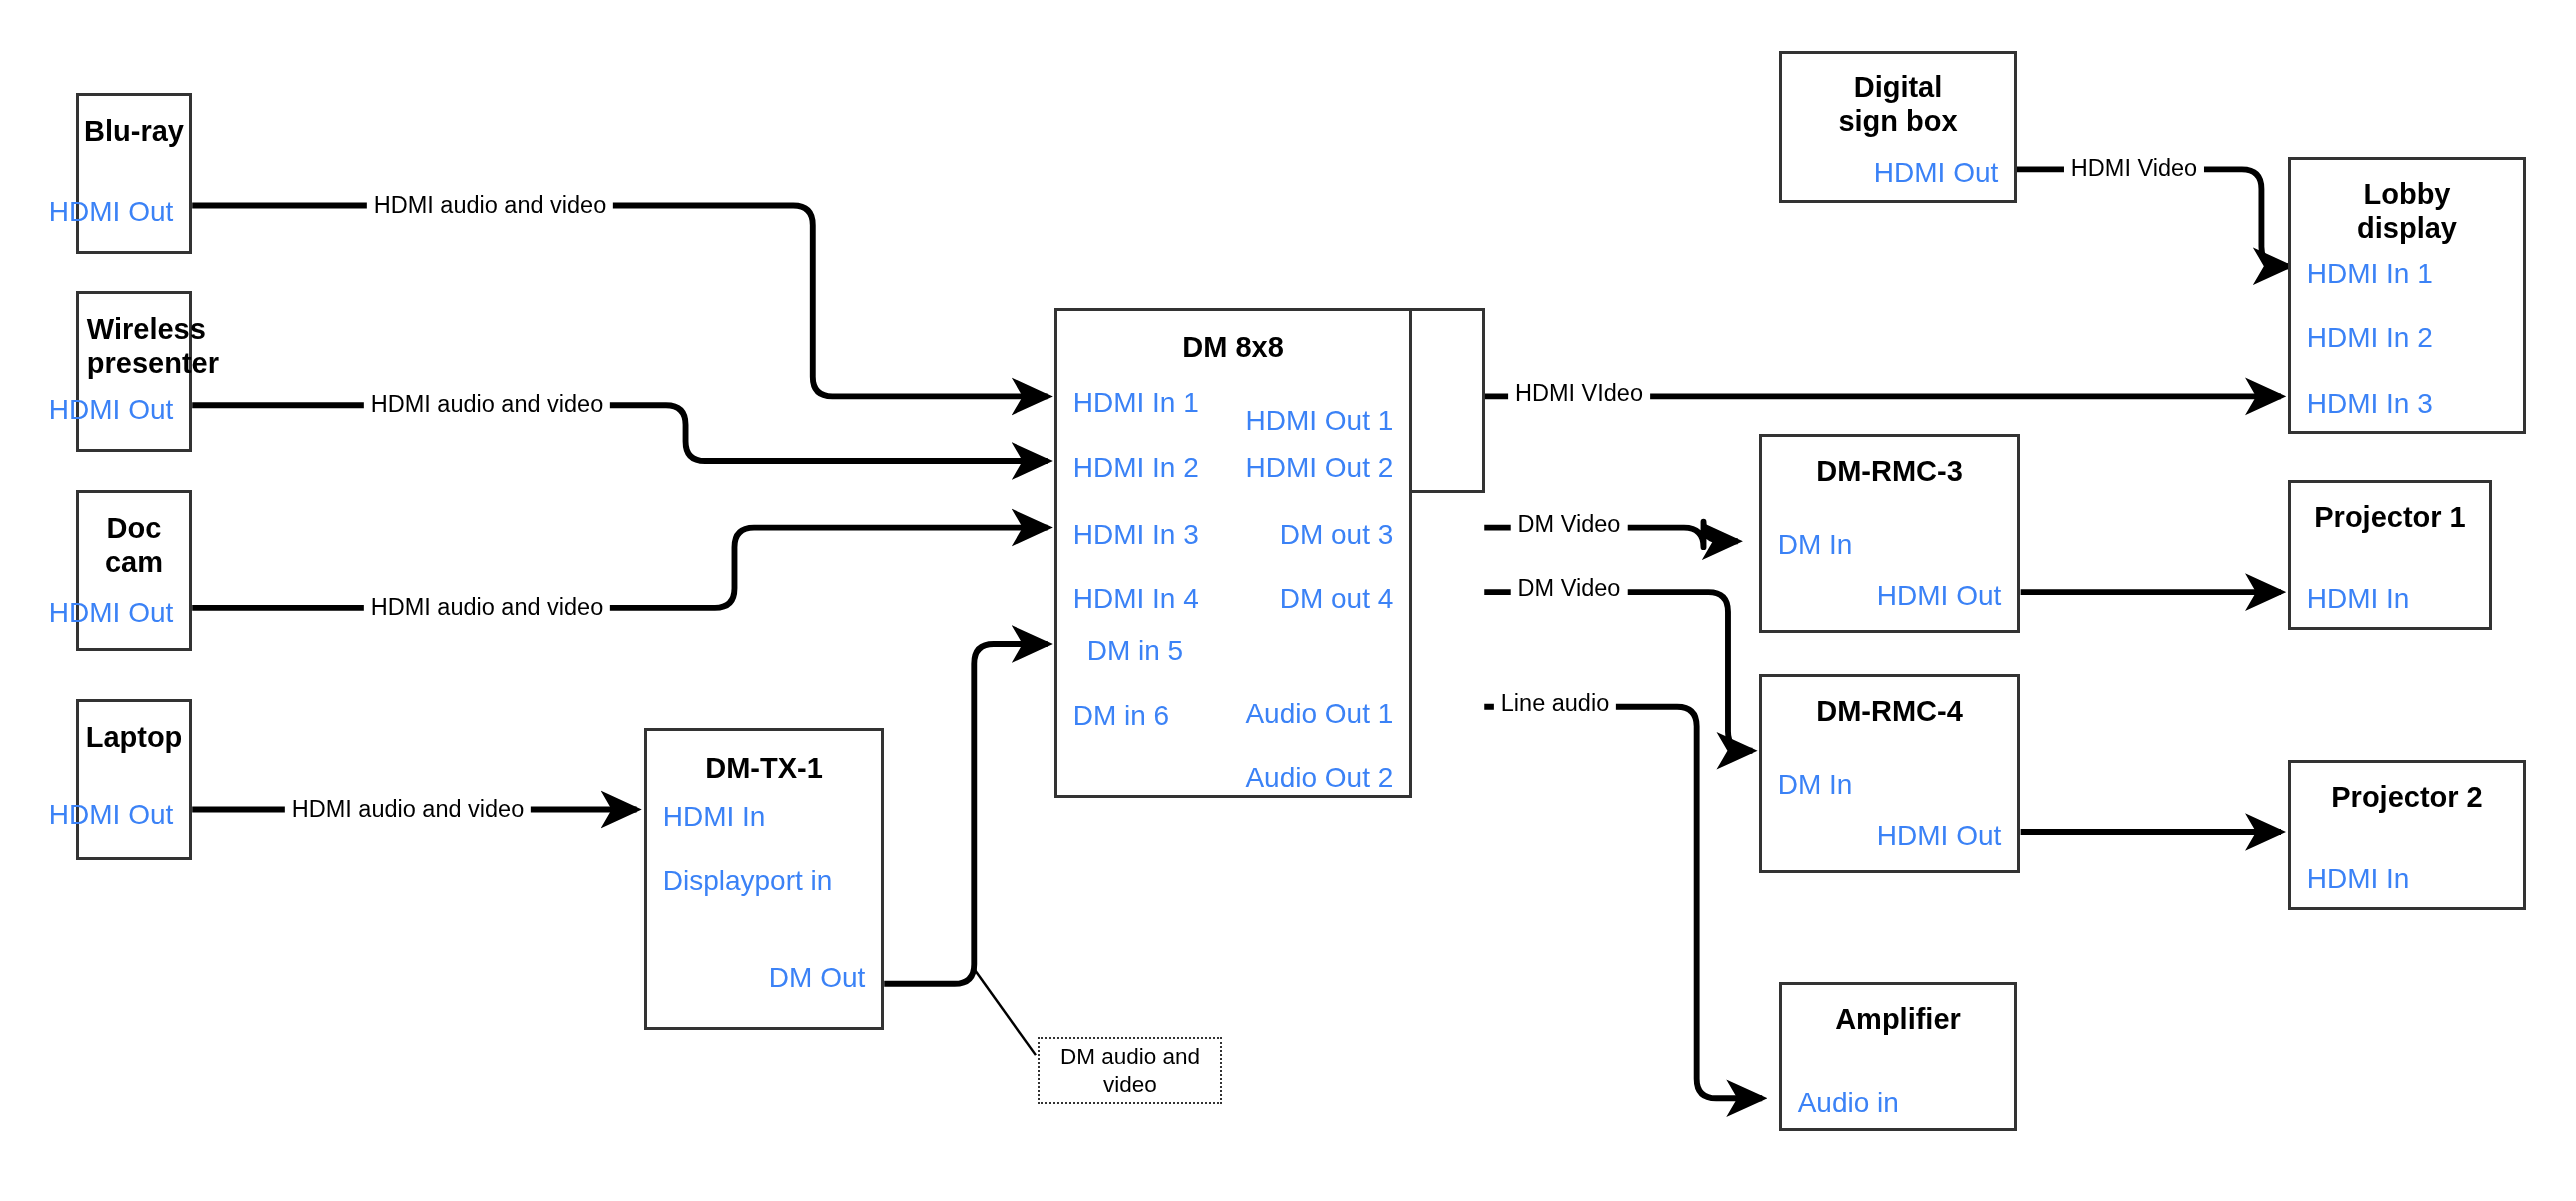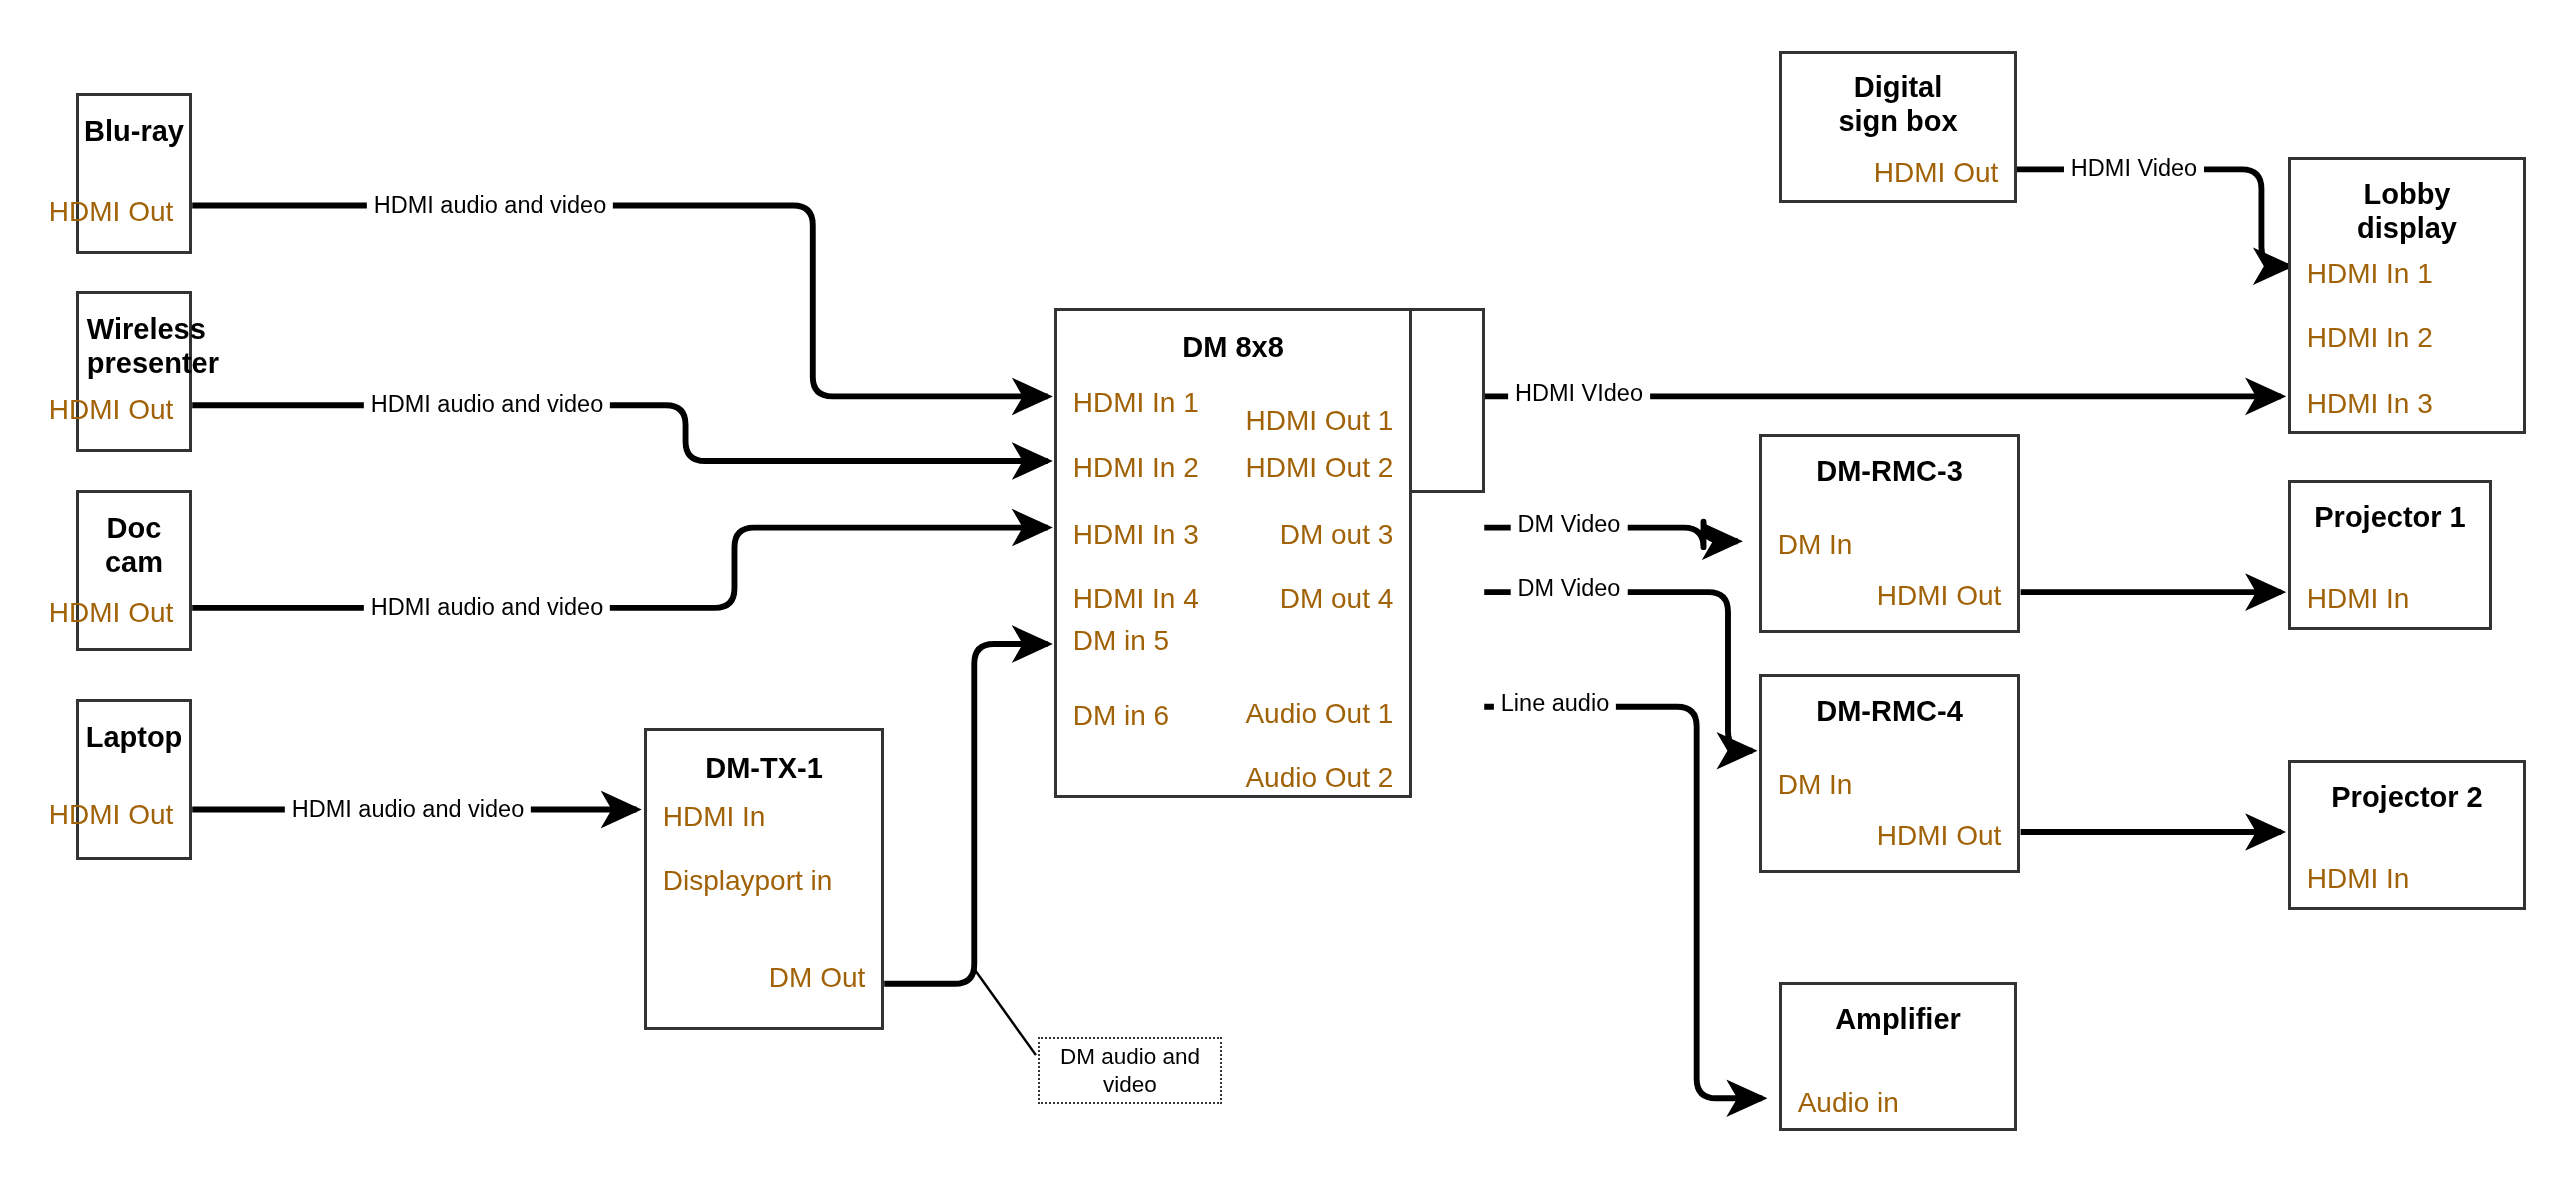--- a/index.html
+++ b/index.html
@@ -36,21 +36,21 @@
     right: 0;
     text-align: center;
     font-weight: bold;
     font-size: 29px;
     color: #000000;
     line-height: 1.18;
   }
   .port {
     position: absolute;
     font-size: 28px;
-    color: #a16207;
+    color: #3b82f6;
     white-space: nowrap;
     line-height: 1;
   }
   .port.left  { left: 15.7px;  text-align: left; }
   .port.right { right: 15.7px; text-align: right; }
   .wire-label {
     position: absolute;
     font-size: 23.5px;
     color: #000000;
     background: #ffffff;
@@ -145,21 +145,21 @@
   </div>
 
   <div class="node" style="left:1054px; top:308px; width:431px; height:185px;"></div>
   <div class="node" style="left:1054px; top:308px; width:358px; height:490px;">
     <div class="node-title" style="top:18.6px;">DM 8x8</div>
 
     <div class="port left" style="top:78px;">HDMI In 1</div>
     <div class="port left" style="top:143px;">HDMI In 2</div>
     <div class="port left" style="top:210px;">HDMI In 3</div>
     <div class="port left" style="top:274px;">HDMI In 4</div>
-    <div class="port left" style="top:316px;">DM in 5</div>
+    <div class="port left" style="top:326px;margin-left:14px;">DM in 5</div>
     <div class="port left" style="top:391px;">DM in 6</div>
 
     <div class="port right" style="top:96px;">HDMI Out 1</div>
     <div class="port right" style="top:143px;">HDMI Out 2</div>
     <div class="port right" style="top:210px;">DM out 3</div>
     <div class="port right" style="top:274px;">DM out 4</div>
     <div class="port right" style="top:389px;">Audio Out 1</div>
     <div class="port right" style="top:453px;">Audio Out 2</div>
   </div>
 

